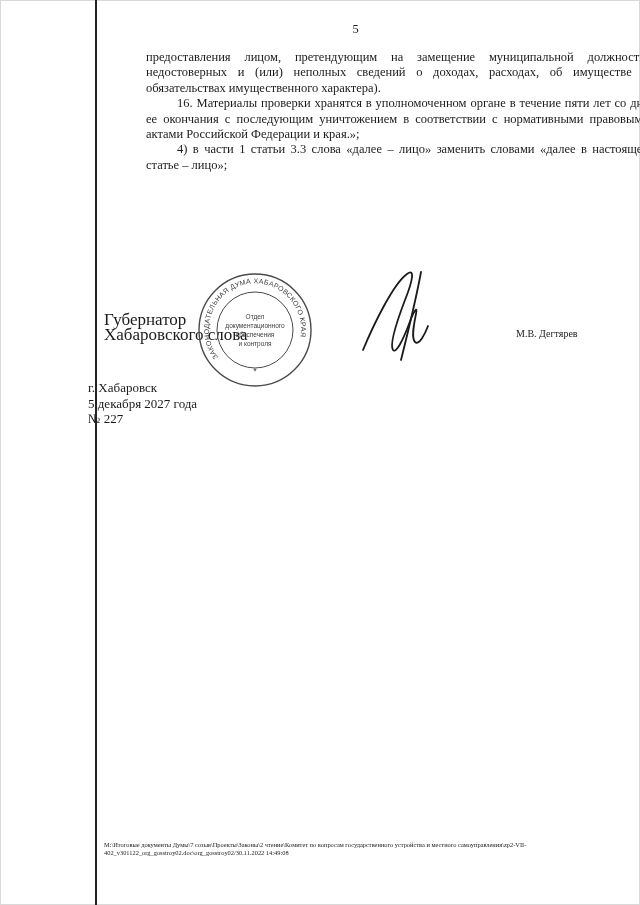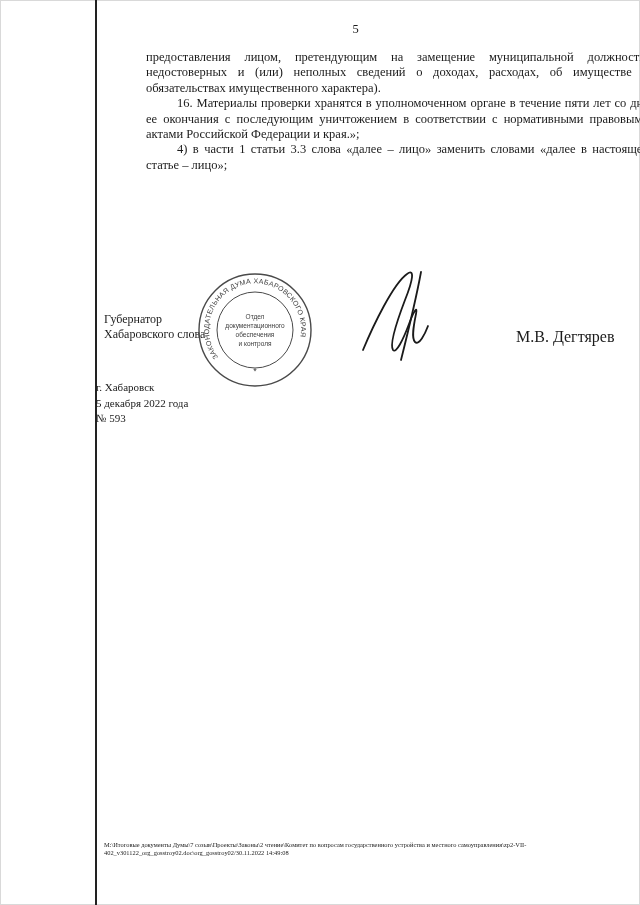--- a/index.html
+++ b/index.html
@@ -44,48 +44,48 @@
     margin: 0;
     font-size: 12.5px;
     line-height: 15.4px;
     text-align: justify;
   }
   .para.indent { text-indent: 31px; }
   .sig-left {
     position: absolute;
     left: 104px;
     top: 312px;
-    font-size: 12px;
+    font-size: 17px;
     line-height: 15.4px;
   }
   .sig-right {
     position: absolute;
     left: 516px;
     top: 328px;
-    font-size: 16px;
+    font-size: 10px;
   }
   .stamp-wrap {
     position: absolute;
     left: 196px;
     top: 271px;
     width: 118px;
     height: 118px;
   }
   .signature-wrap {
     position: absolute;
     left: 355px;
     top: 266px;
     width: 100px;
     height: 108px;
   }
   .issue-block {
     position: absolute;
-    left: 96px;
+    left: 88px;
     top: 380px;
-    font-size: 11px;
+    font-size: 13px;
     line-height: 15.6px;
   }
   .file-footer {
     position: absolute;
     left: 104px;
     top: 841px;
     width: 503px;
     font-size: 6.4px;
     line-height: 8px;
     color: #222222;
@@ -151,22 +151,22 @@
     <svg width="100" height="108" viewBox="0 0 100 108">
       <path d="M 8,84 C 18,60 38,18 52,8 C 60,2 58,14 50,34 C 42,55 34,78 38,84 C 41,88 48,74 54,58 C 58,47 63,38 61,48 C 59,58 56,72 60,76 C 64,80 70,68 73,60" fill="none" stroke="#1a1a1a" stroke-width="1.8" stroke-linecap="round"></path>
       <path d="M 66,6 C 62,28 54,62 46,94" fill="none" stroke="#1a1a1a" stroke-width="1.8" stroke-linecap="round"></path>
     </svg>
   </div>
 
   <div class="sig-right">М.В. Дегтярев</div>
 
   <div class="issue-block">
     <div>г. Хабаровск</div>
-    <div>5 декабря 2022 года</div>
-    <div>№ 593</div>
+    <div>5 декабря 2027 года</div>
+    <div>№ 227</div>
   </div>
 
   <div class="file-footer">
     <div>М:\Итоговые документы Думы\7 созыв\Проекты\Законы\2 чтение\Комитет по вопросам государственного устройства и местного самоуправления\zp2-VII-</div>
     <div>402_v301122_org_gosstroy02.doc\org_gosstroy02/30.11.2022 14:49:08</div>
   </div>
 
 </div>
 
 </body></html>

